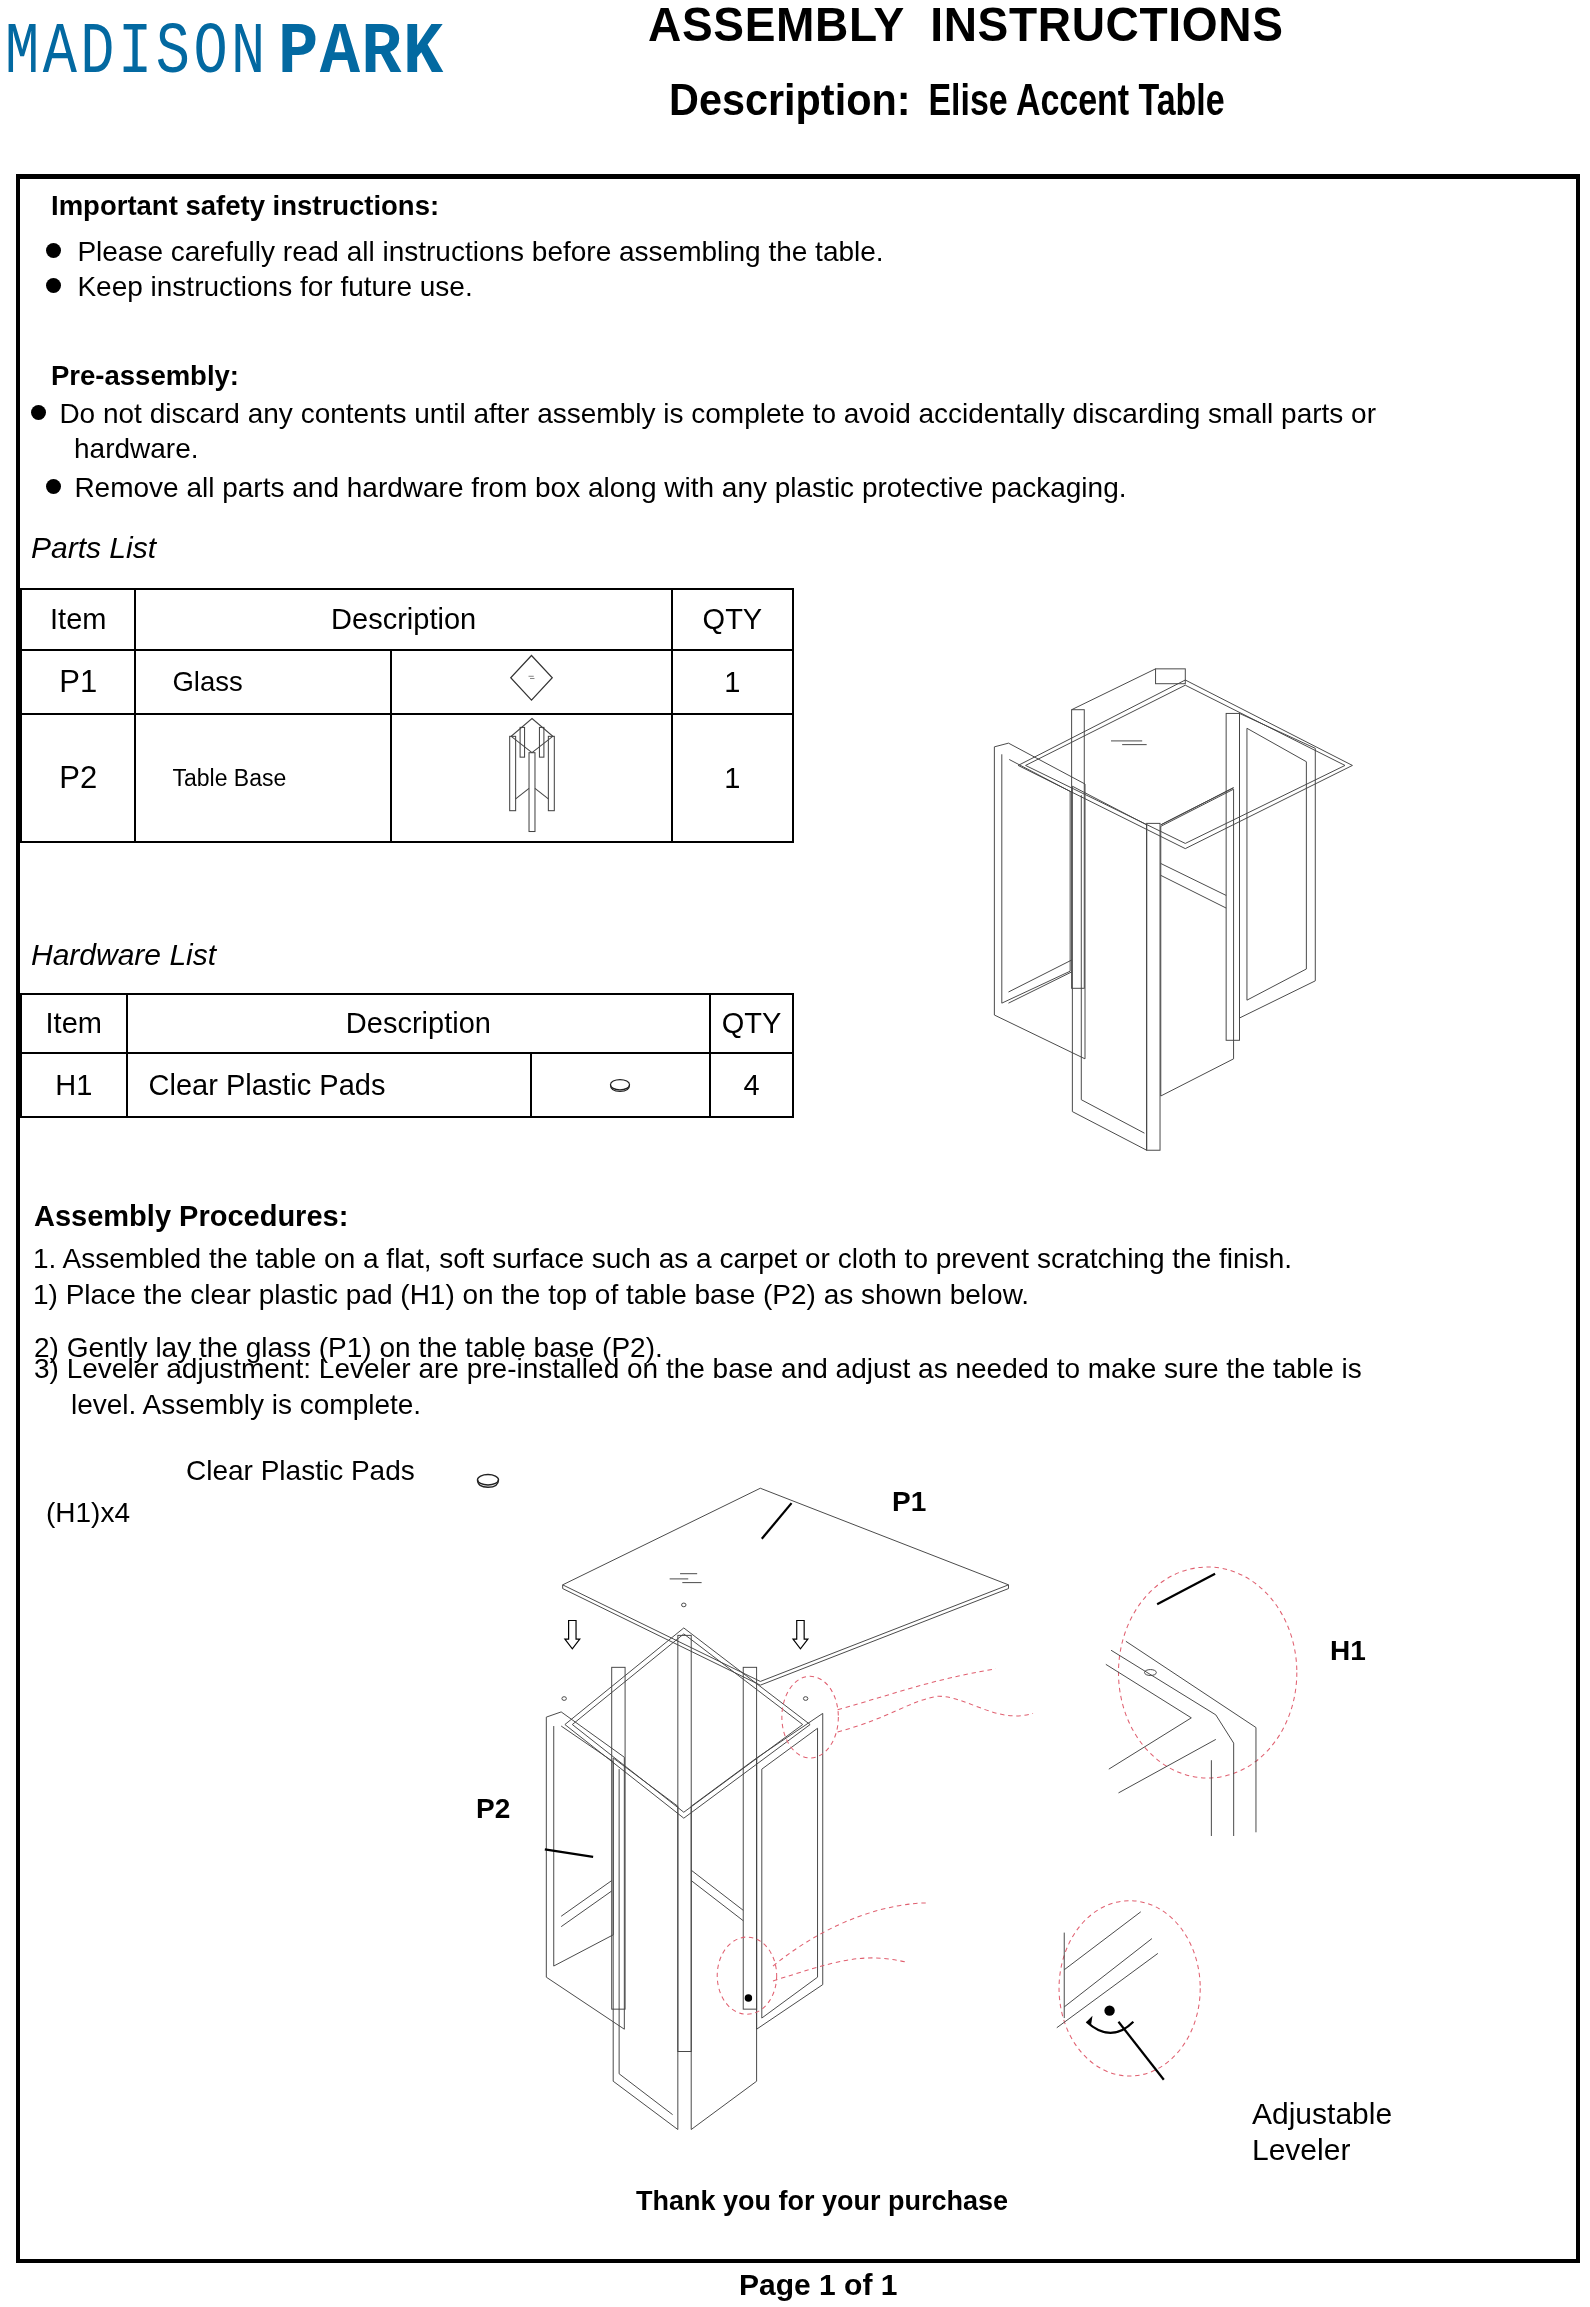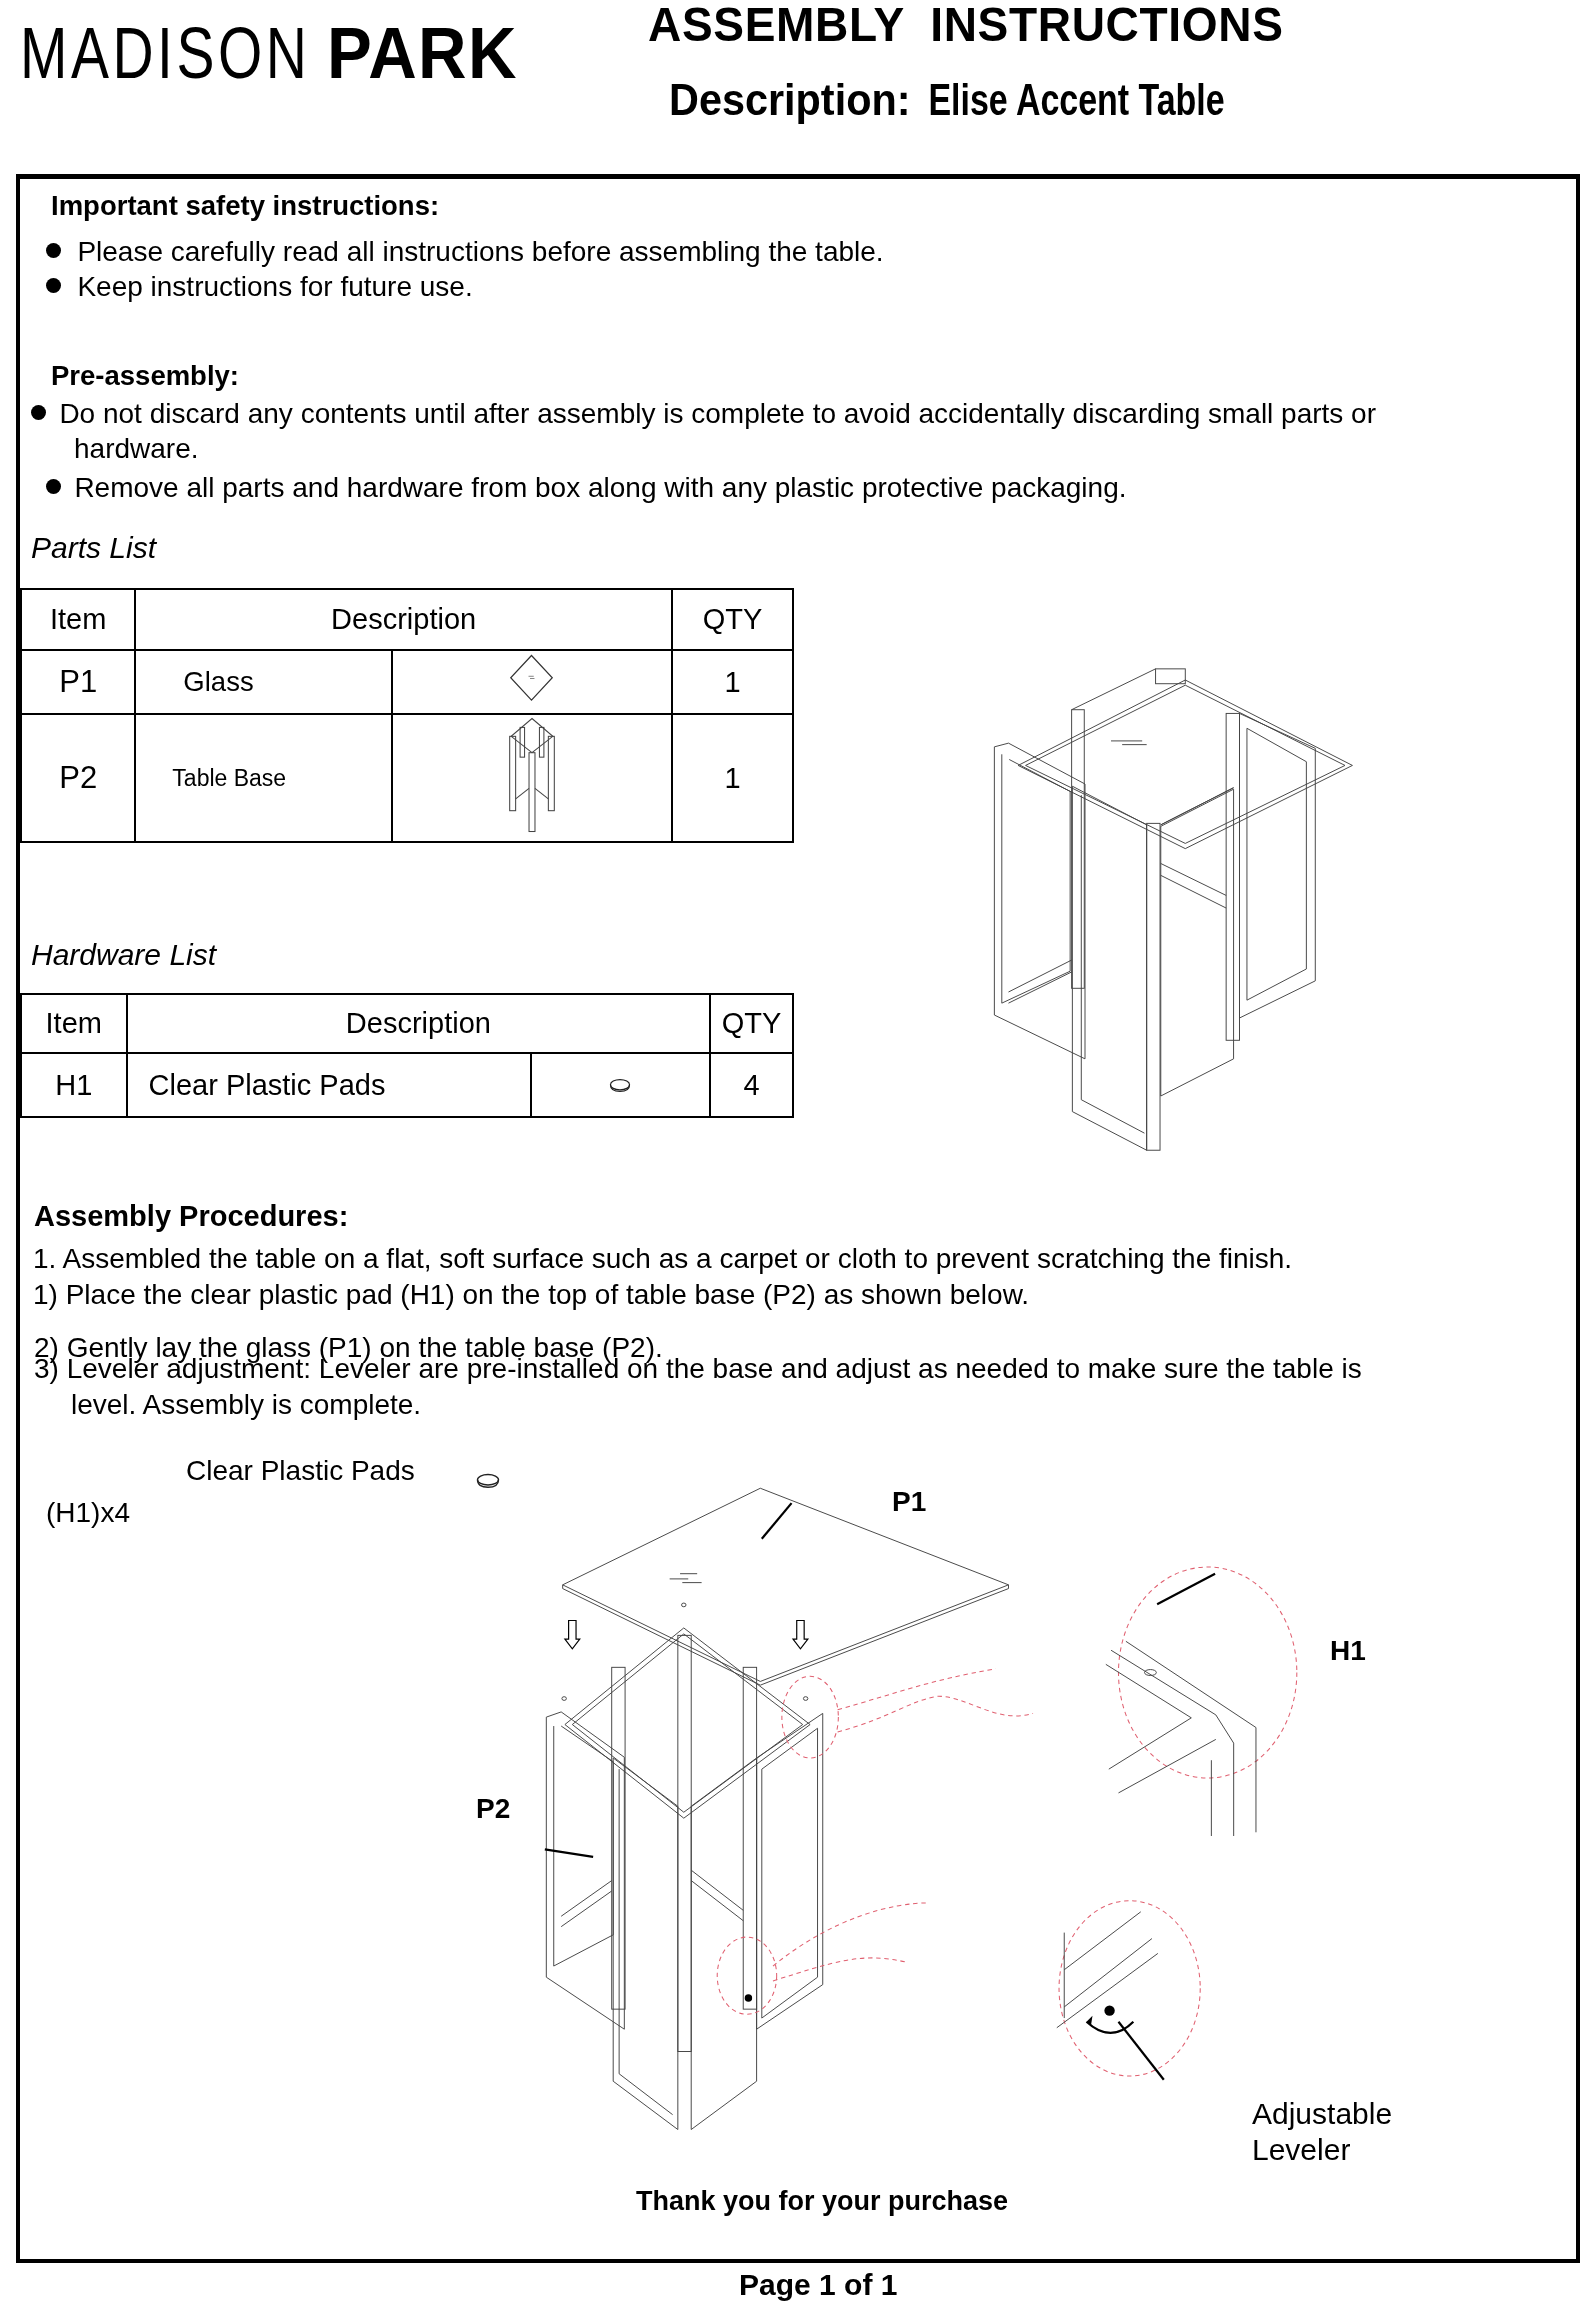--- a/index.html
+++ b/index.html
@@ -2,21 +2,21 @@
 <html style="font-size:12px"><head>
 <meta charset="utf-8">
 <style>
   * { box-sizing: border-box; margin: 0; padding: 0; }
   html, body { width: 1591px; height: 2307px; background: #ffffff; overflow: hidden; }
   body { position: relative; font-family: "Liberation Sans", sans-serif; color: #000; }
 
   .abs { position: absolute; }
 
   
-  .logo { left: 20px; top: 22px; height: 67px; display: flex; align-items: flex-end; color: #000000; font-size: 73px; line-height: 1; letter-spacing: 1.5px; }
+  .logo { left: 5px; top: 22px; height: 67px; display: flex; align-items: flex-end; color: #0369a1; font-size: 73px; line-height: 1; letter-spacing: 1.5px; font-family: Liberation Mono, monospace; }
   .logo .light { font-weight: 400; transform: scaleX(0.78); transform-origin: left bottom; display: inline-block; letter-spacing: 4.5px; }
   .logo .bold { font-weight: 700; margin-left: -65px; transform: scaleX(0.92); transform-origin: left bottom; display: inline-block; }
   .doc-title { left: 648px; top: -4.5px; font-size: 49px; font-weight: 700; transform: scaleX(0.94); transform-origin: left top; white-space: nowrap; letter-spacing: 0.7px; word-spacing: 13.4px; }
   .doc-desc { left: 669px; top: 74px; font-size: 45px; font-weight: 700; white-space: nowrap; transform: scaleX(0.92); transform-origin: left top; }
   .doc-desc .prod { display: inline-block; margin-left: 19.3px; transform: scaleX(0.82); transform-origin: left center; }
 
   
   .frame { left: 16.4px; top: 174px; width: 1564px; height: 2089px; border: 4.5px solid #000; border-top-width: 5.2px; }
 
   .h-bold { font-weight: 700; font-size: 27.5px; white-space: nowrap; text-align: right; }
@@ -65,21 +65,21 @@
 <div class="abs section-label" style="left:31px; top:531px;">Parts List</div>
 <table class="grid" style="left:20px; top:588px; width:774px;">
   <tbody>
       <tr style="height:61px;">
     <td class="c" style="width:119px;">Item</td>
     <td class="c" colspan="2">Description</td>
     <td class="c" style="width:126px;">QTY</td>
   </tr>
   <tr style="height:64px;">
     <td class="c" style="font-size:31px;">P1</td>
-    <td class="l" style="width:268px; padding-left:47px; font-size:27.5px;">Glass</td>
+    <td class="l" style="width:268px; padding-left:36px; font-size:27.5px;">Glass</td>
     <td class="c" style="width:299px;">
       <svg width="45" height="49" viewBox="0 0 60 66" style="position:relative;">
         <polygon points="30,2 58,32 30,62 2,32" fill="none" stroke="#333" stroke-width="1.6"></polygon>
         <line x1="26" y1="30" x2="33" y2="30" stroke="#777" stroke-width="1.2"></line>
         <line x1="28" y1="33" x2="34" y2="33" stroke="#777" stroke-width="1.2"></line>
       </svg>
     </td>
     <td class="c">1</td>
   </tr>
   <tr style="height:128px;">

